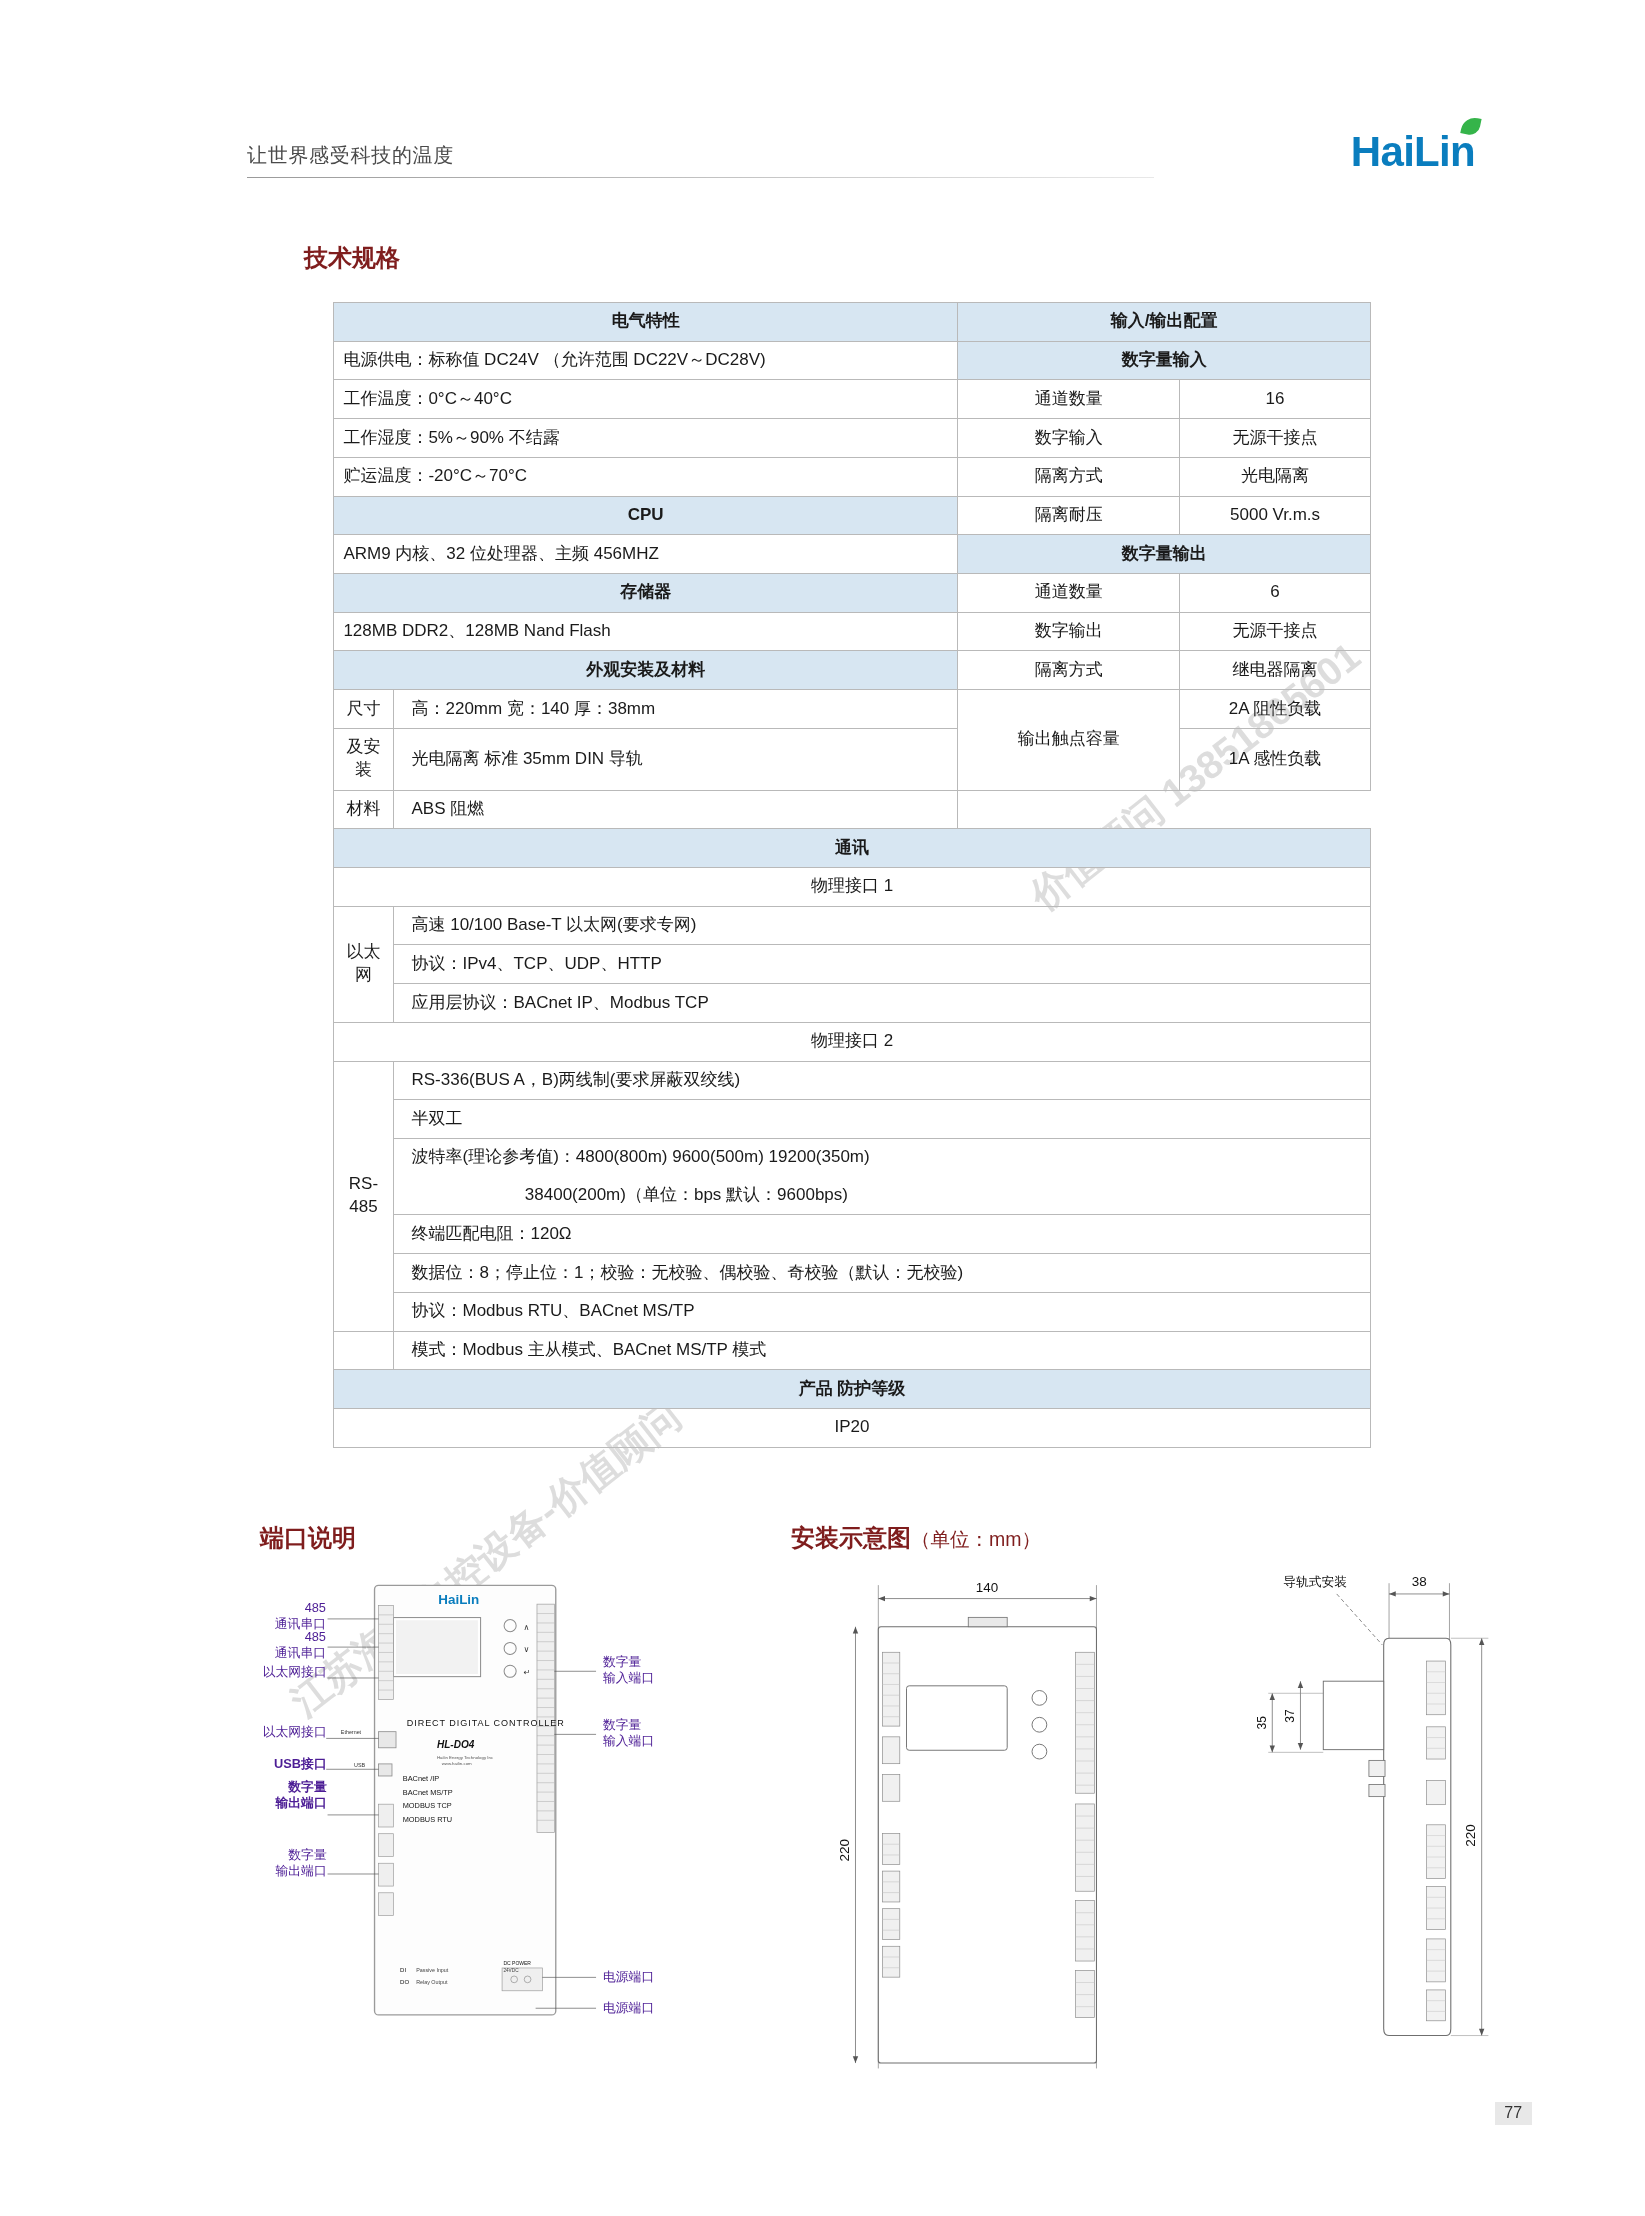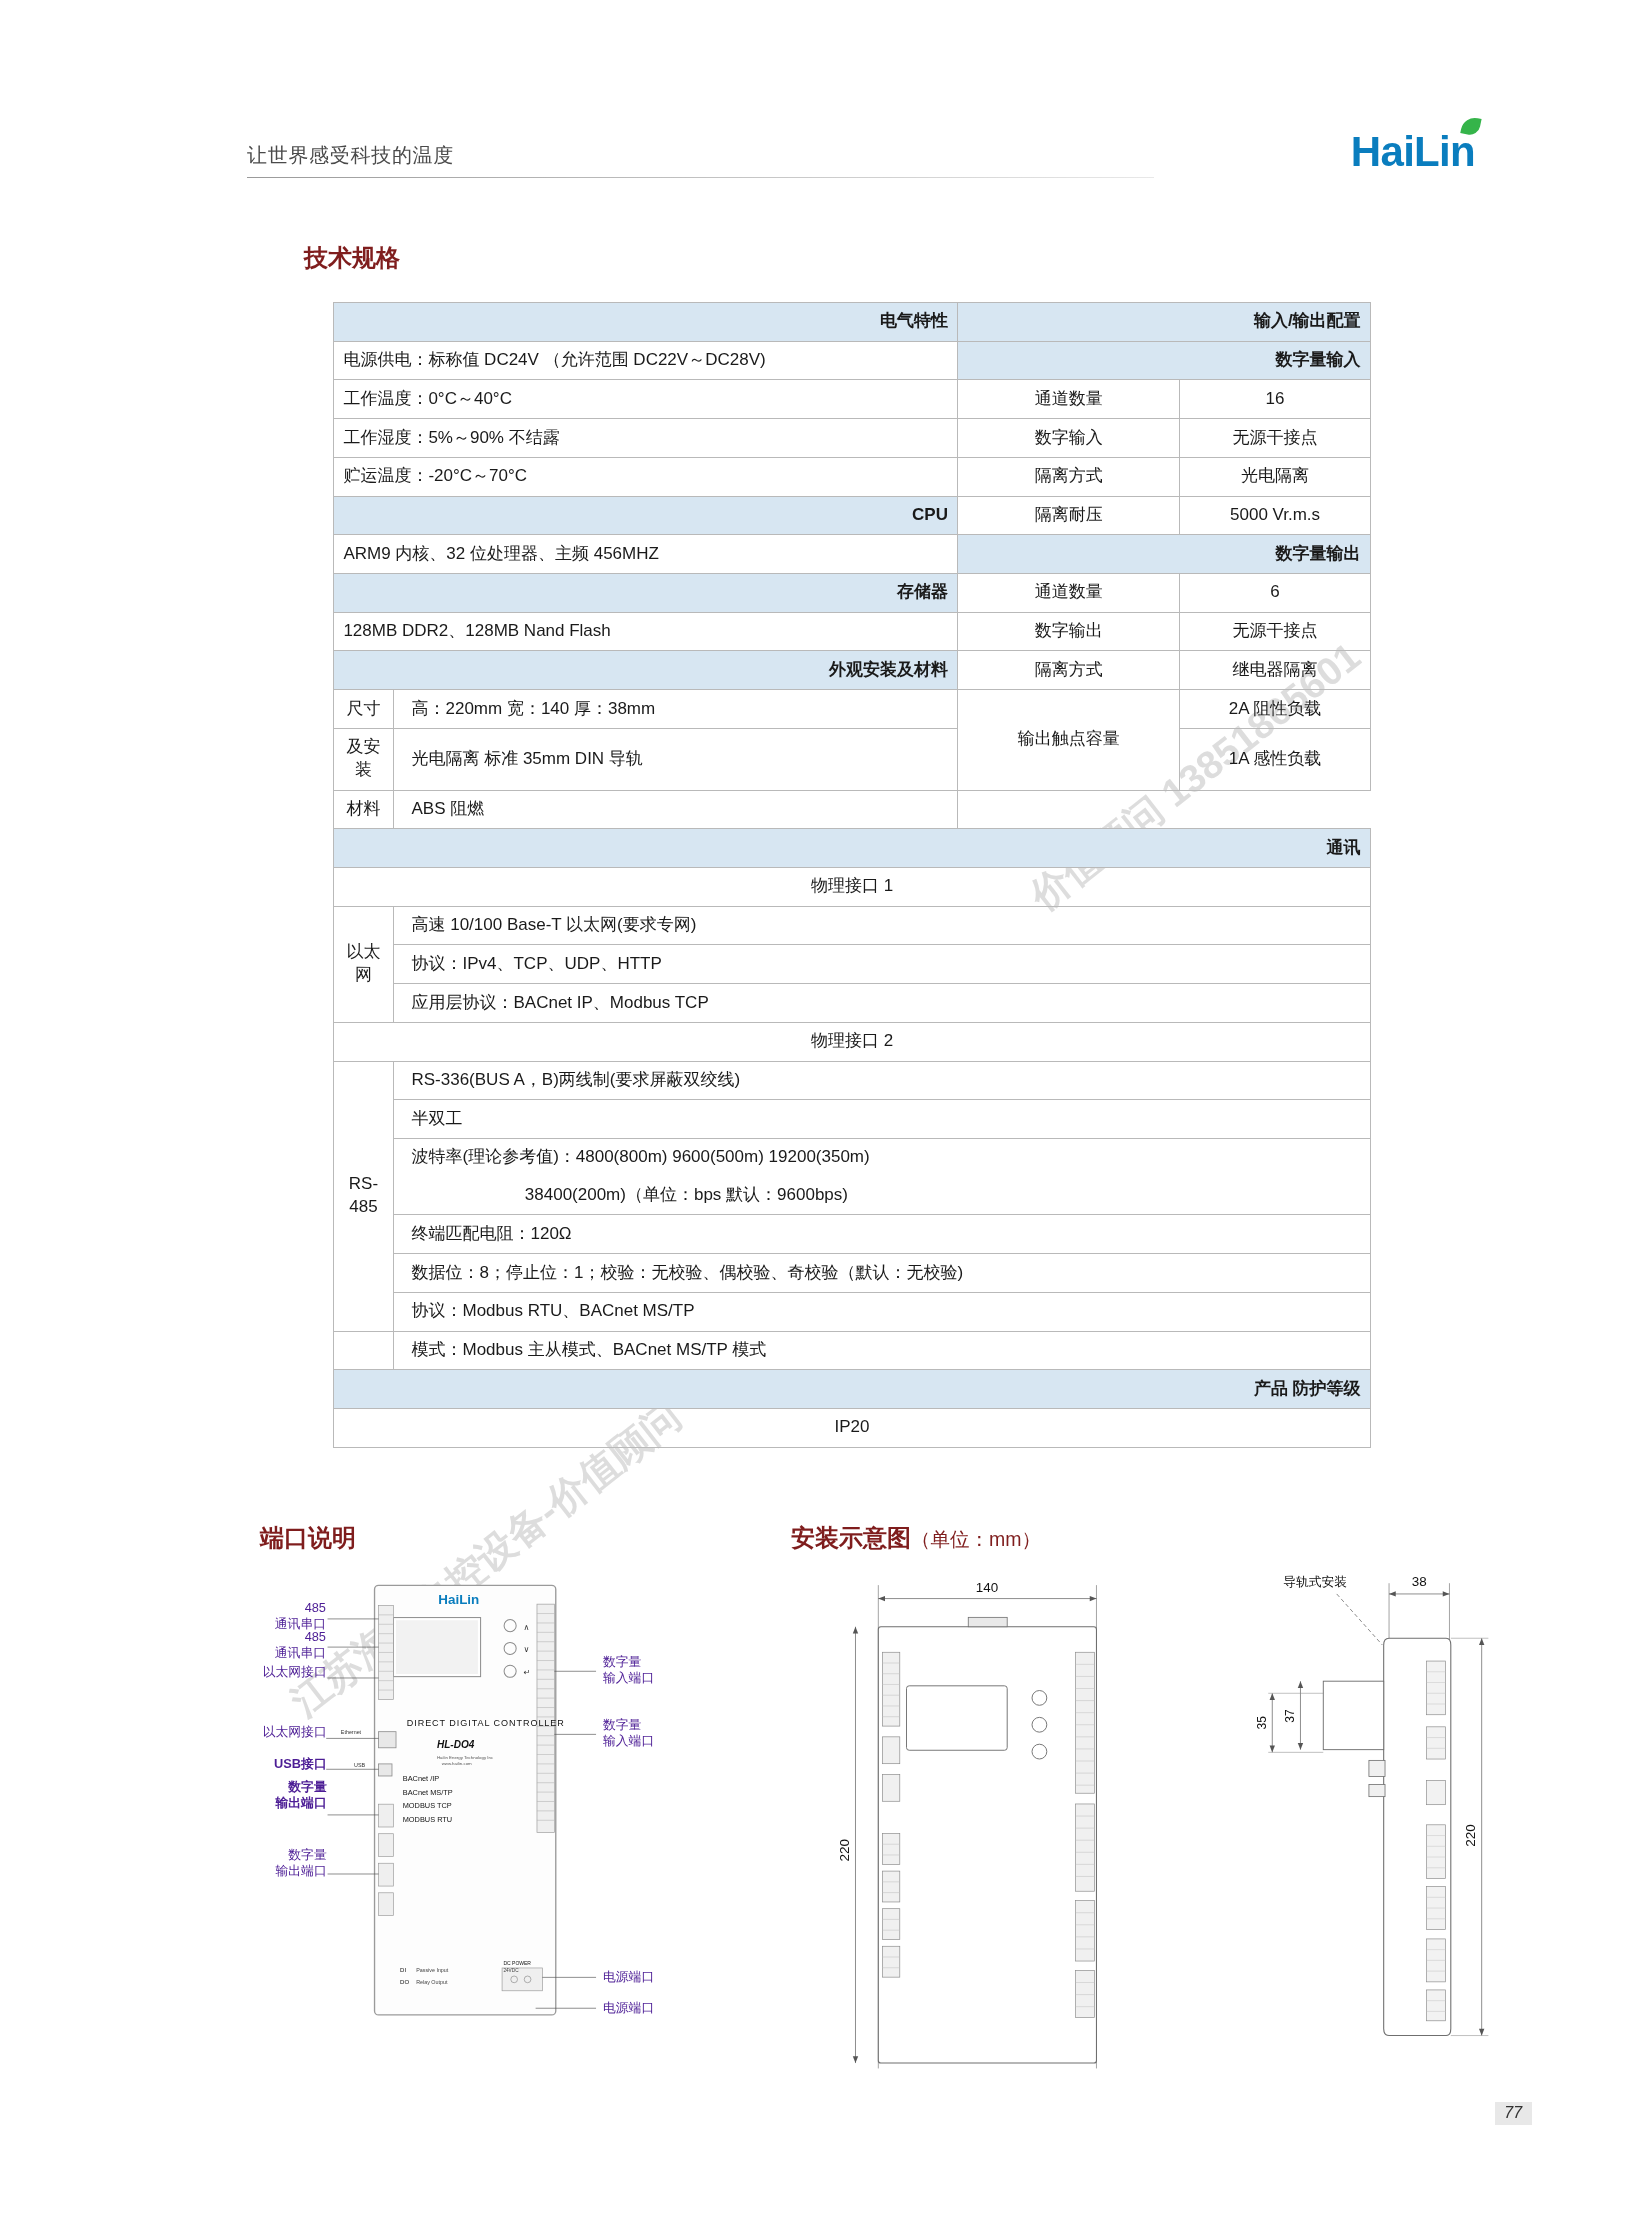--- a/index.html
+++ b/index.html
@@ -113,21 +113,21 @@
   }
   .spec td {
     border: 0.7px solid #b9b9b9;
     padding: 7.4px 9.4px;
     vertical-align: middle;
     line-height: 1.35;
     background: transparent;
   }
   .spec td.hd {
     background: #d7e6f2;
-    text-align: right;
+    text-align: center;
     font-weight: bold;
     border-color: #b9b9b9;
   }
   .spec td.c { text-align: center; }
   .spec td.pad-l { padding-left: 17.5px; }
   .spec .row-h { height: 31px; }
 
   
   .spec { border-left: none; border-right: none; }
 
@@ -145,21 +145,20 @@
   }
   .lbl.b { font-weight: bold; }
 
   
   .pageno {
     position: absolute;
     right: 121px;
     bottom: 91px;
     display: flex;
     align-items: center;
-    font-style: italic;
   }
   .pageno .num {
     background: #e8e8e8;
     color: #333;
     font-size: 16px;
     padding: 2.7px 9.4px;
   }
   .pageno .sq {
     width: 17.5px;
     background: #1b8fd4;

